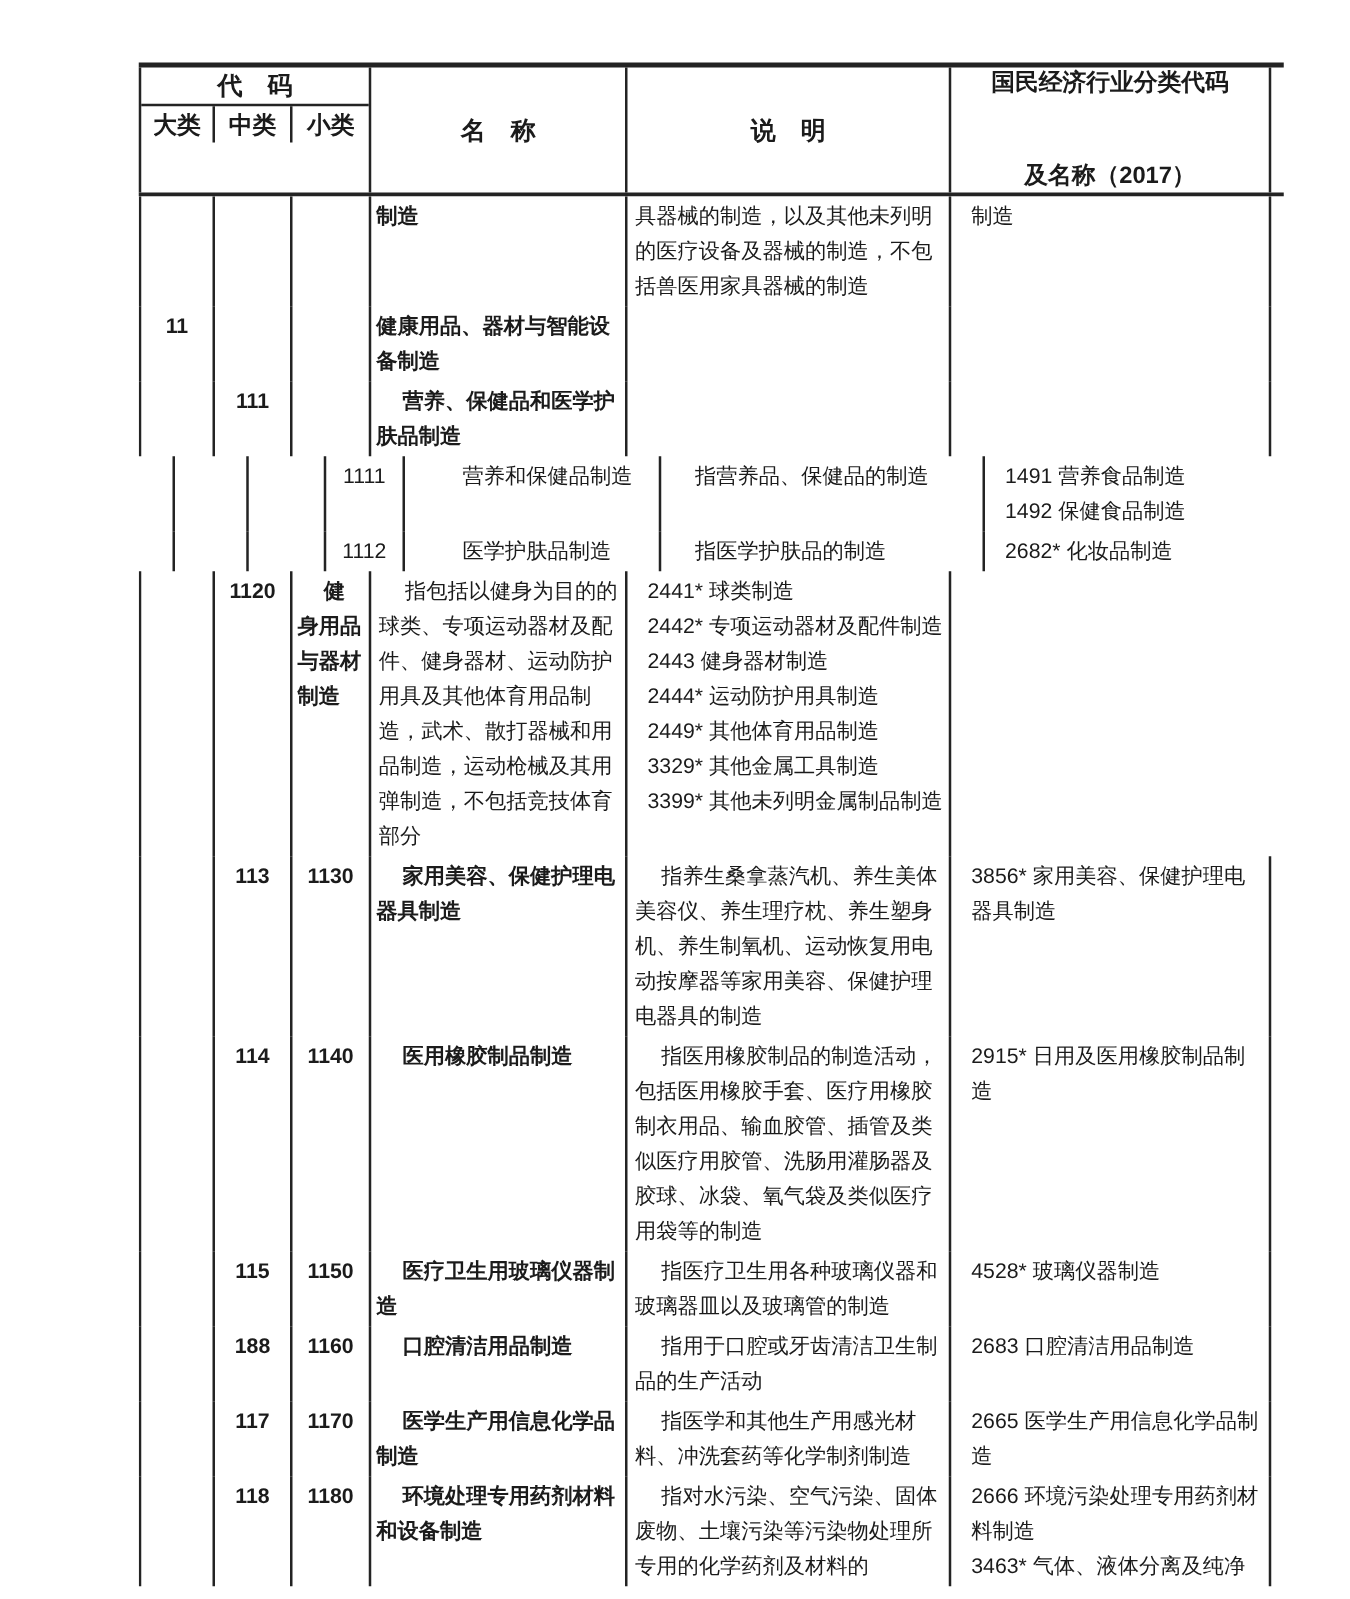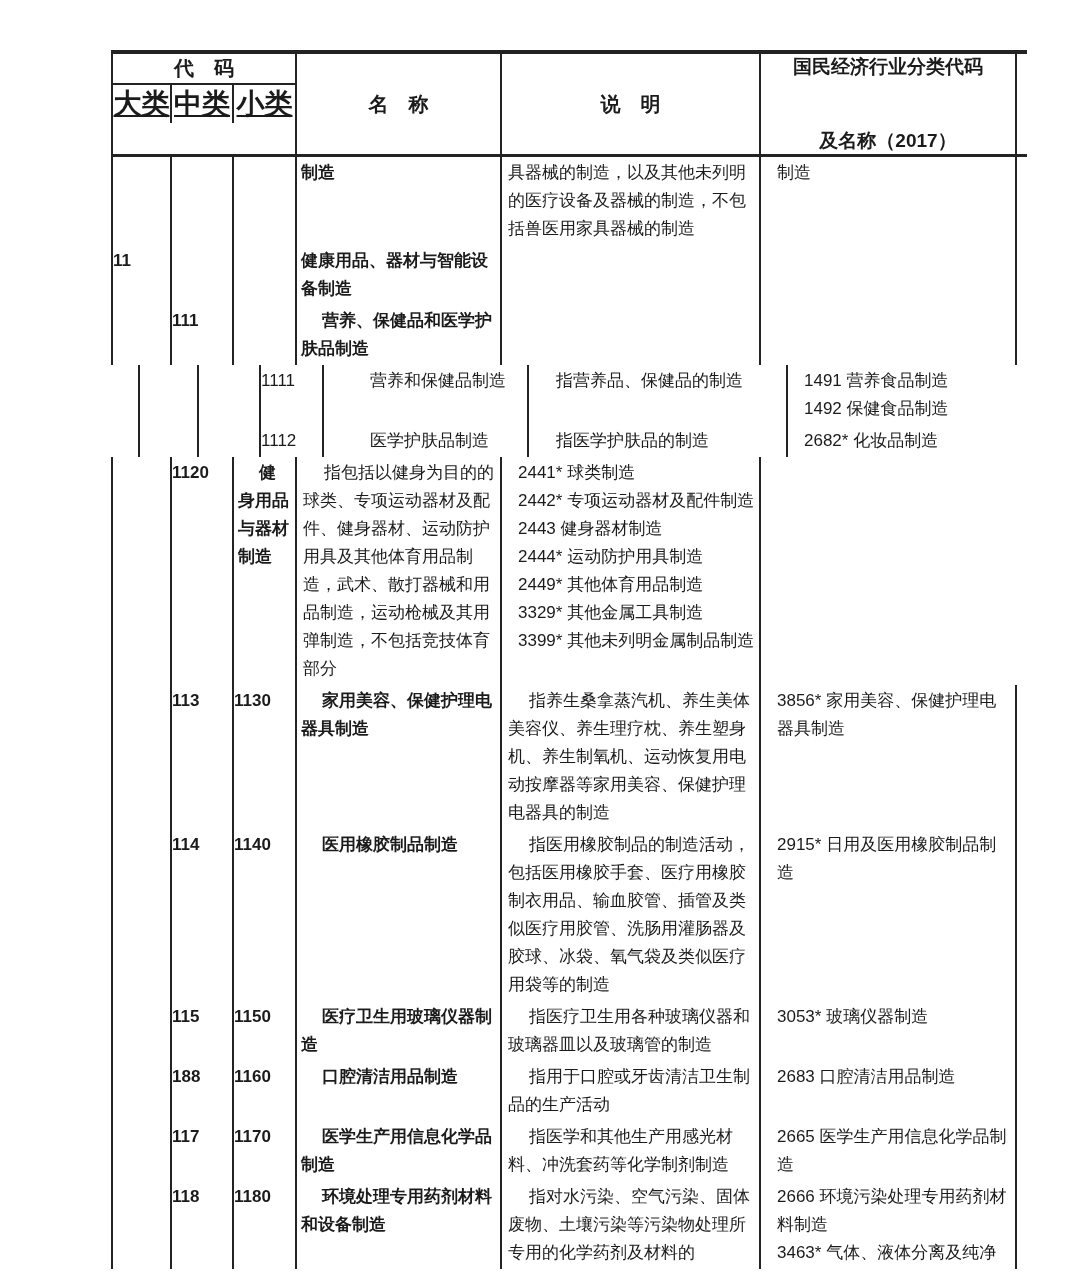--- a/index.html
+++ b/index.html
@@ -48,23 +48,22 @@
   }
   .h-code-sub {
     display: grid;
     grid-template-columns: 59px 62px 61px;
     height: 29px;
   }
   .h-sub {
     display: flex;
     align-items: center;
     justify-content: center;
-    font-size: 28px;
-    border-right: 2px solid var(--c-border);
-    text-decoration: underline;
+    font-size: 19px;
+    border-right: 2px solid var(--c-border);
   }
   .h-sub:last-child { border-right: none; }
   .h-cell {
     display: flex;
     align-items: center;
     justify-content: center;
     text-align: center;
     border-right: 2px solid var(--c-border);
     font-size: 20px;
   }
@@ -81,21 +80,21 @@
     grid-template-columns: var(--cols);
     font-size: 17px;
     line-height: 28px;
   }
   .t-row .c {
     border-right: 2px solid var(--c-border);
     padding-top: 2px;
     padding-bottom: 2px;
   }
   .c-major { border-left: 2px solid var(--c-border); }
-  .c-major, .c-middle, .c-minor { }
+  .c-major, .c-middle, .c-minor { text-align: center; }
   .c-name  { padding-left: 4px;  padding-right: 4px; }
   .c-desc  { padding-left: 6px;  padding-right: 2px; font-weight: 400; }
   .c-ref   { padding-left: 16px; padding-right: 2px; font-weight: 400; }
   .t-row.lvl-cont, .t-row.lvl-major, .t-row.lvl-middle { font-weight: 700; }
   .t-row.lvl-minor { font-weight: 400; padding-left: 27px; }
   .lvl-middle .name-text { text-indent: 21px; }
   .lvl-minor  .name-text { text-indent: 42px; }
   .desc-text.indent { text-indent: 21px; }
   .ref-line { white-space: normal; }
 </style>
@@ -238,21 +237,21 @@
     <div class="c c-major"></div>
     <div class="c c-middle">115</div>
     <div class="c c-minor">1150</div>
     <div class="c c-name">
       <div class="name-text">医疗卫生用玻璃仪器制造</div>
     </div>
     <div class="c c-desc">
       <div class="desc-text indent">指医疗卫生用各种玻璃仪器和玻璃器皿以及玻璃管的制造</div>
     </div>
     <div class="c c-ref">
-          <div class="ref-line">3053* 玻璃仪器制造</div>
+          <div class="ref-line">4528* 玻璃仪器制造</div>
         </div>
   </div>
       <div class="t-row lvl-middle">
     <div class="c c-major"></div>
     <div class="c c-middle">188</div>
     <div class="c c-minor">1160</div>
     <div class="c c-name">
       <div class="name-text">口腔清洁用品制造</div>
     </div>
     <div class="c c-desc">

